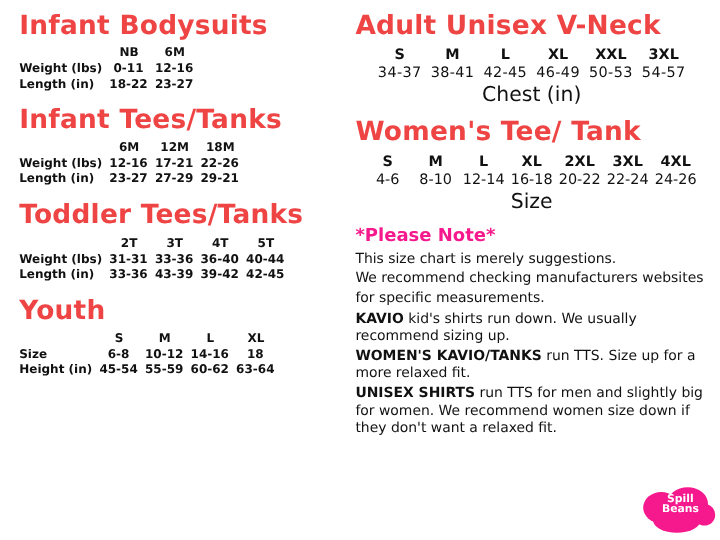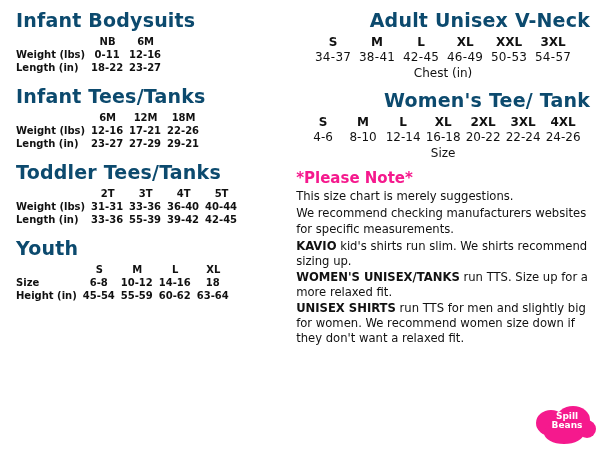--- a/index.html
+++ b/index.html
@@ -27,31 +27,31 @@
   }
   .col-left {
     width: 285px;
     padding-left: 6px;
   }
   .col-right {
     width: 305px;
     padding-left: 6px;
   }
   h2.section-title {
-    color: #0c4a6e;
+    color: #ef4444;
     font-family: "DejaVu Sans", sans-serif;
     font-weight: bold;
-    font-size: 19px;
+    font-size: 22px;
     letter-spacing: 0.2px;
     margin: 0 0 4px 0;
     padding: 0;
     line-height: 1.1;
   }
   h2.section-title.center {
-    text-align: right;
+    text-align: left;
   }
   table.sizetable {
     border-collapse: collapse;
     font-size: 10px;
     color: #111111;
     margin: 0 0 12px 0;
     font-family: "DejaVu Sans", sans-serif;
   }
   table.sizetable td, table.sizetable th {
     padding: 1px 5px 1px 0;
@@ -88,21 +88,21 @@
   }
   .centered-block .hdr-row span,
   .centered-block .val-row span {
     display: inline-block;
     text-align: center;
   }
   .centered-block .hdr-row span {
     font-weight: bold;
   }
   .centered-block .caption {
-    font-size: 12px;
+    font-size: 17px;
     color: #111111;
     margin-top: 1px;
   }
   .note {
     margin-top: 2px;
   }
   .note-title {
     color: #f5198d;
     font-weight: bold;
     font-size: 15px;
@@ -222,21 +222,21 @@
       <tr>
         <td class="rowlabel">Weight (lbs)</td>
         <td class="val">31-31</td>
         <td class="val">33-36</td>
         <td class="val">36-40</td>
         <td class="val">40-44</td>
       </tr>
       <tr>
         <td class="rowlabel">Length (in)</td>
         <td class="val">33-36</td>
-        <td class="val">55-39</td>
+        <td class="val">43-39</td>
         <td class="val">39-42</td>
         <td class="val">42-45</td>
       </tr>
     </tbody>
       </table>
 
     <h2 class="section-title">Youth</h2>
     <table class="sizetable">
       <tbody>
           <tr>
@@ -309,22 +309,22 @@
         <span style="width:40px">24-26</span>
       </div>
       <div class="caption">Size</div>
     </div>
 
     <div class="note">
       <div class="note-title">*Please Note*</div>
       <p>This size chart is merely suggestions.</p>
       <p>We recommend checking manufacturers websites</p>
       <p>for specific measurements.</p>
-      <p><b>KAVIO</b><span> kid's shirts run slim. We shirts recommend sizing up.</span></p>
-      <p><b>WOMEN'S UNISEX/TANKS</b><span> run TTS. Size up for a more relaxed fit.</span></p>
+      <p><b>KAVIO</b><span> kid's shirts run down. We usually recommend sizing up.</span></p>
+      <p><b>WOMEN'S KAVIO/TANKS</b><span> run TTS. Size up for a more relaxed fit.</span></p>
       <p><b>UNISEX SHIRTS</b><span> run TTS for men and slightly big for women. We recommend women size down if they don't want a relaxed fit.</span></p>
     </div>
 
   </div>
 
 
   <div class="logo">
     <div class="blob" style="left:2px; top:6px; width:30px; height:26px;"></div>
     <div class="blob" style="left:22px; top:2px; width:34px; height:28px;"></div>
     <div class="blob" style="left:10px; top:18px; width:40px; height:22px;"></div>

